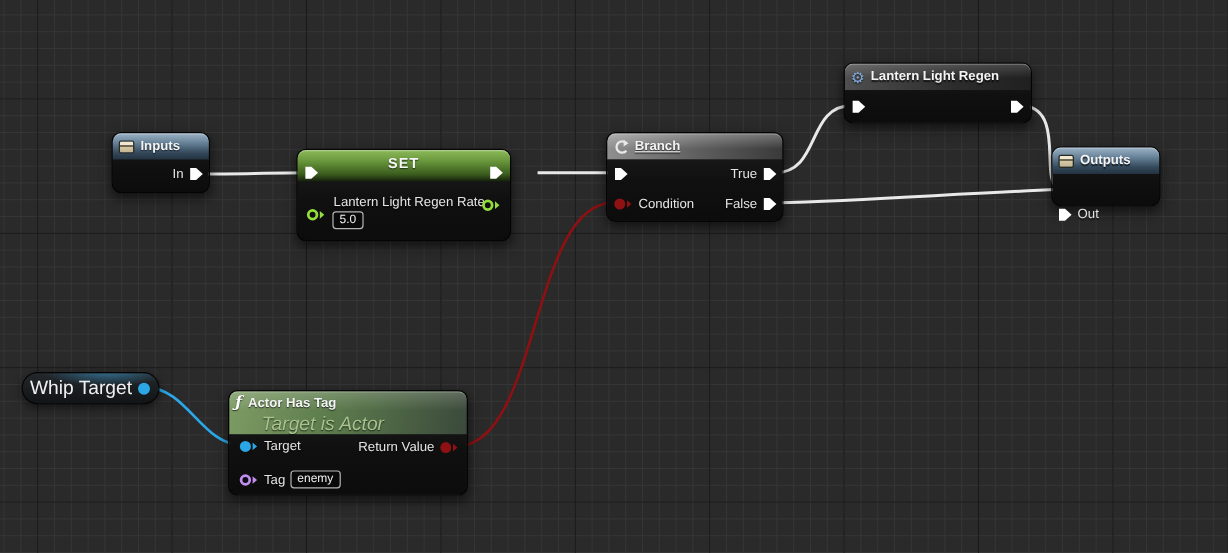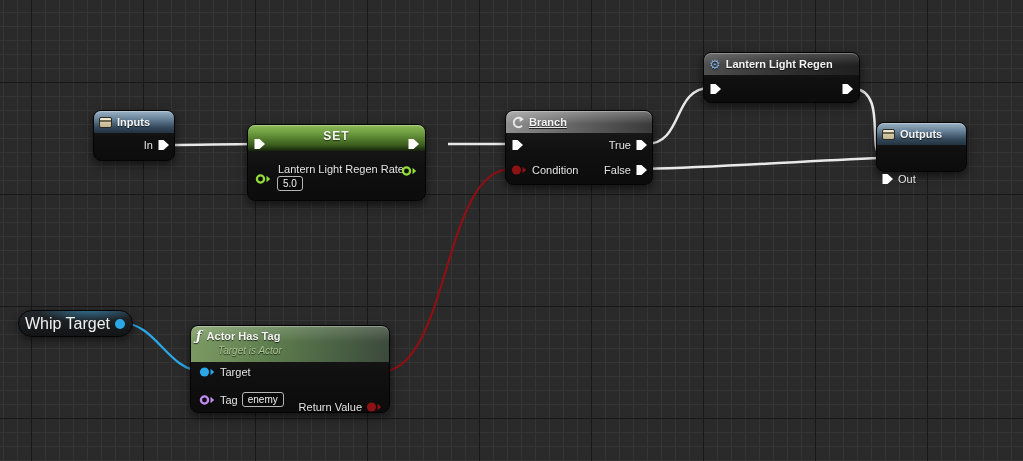--- a/index.html
+++ b/index.html
@@ -34,21 +34,21 @@
     background:linear-gradient(180deg,rgba(255,255,255,.18),rgba(255,255,255,0) 45%),linear-gradient(100deg,#7d9c64 0%,#5b7a4c 45%,#3b493b 100%);}
   .setband{
     position:absolute;left:0;top:0;right:0;height:26px;border-radius:7px 7px 0 0;
     background:linear-gradient(180deg,#8dbb5a 0%,#69973c 35%,#3a5c1d 78%,#16220c 100%);
     box-shadow:inset 0 1px 0 rgba(255,255,255,.3);
     text-align:center;font-weight:bold;font-size:12px;letter-spacing:1px;
     color:#f6f6f6;text-shadow:0 1px 1px rgba(0,0,0,.6);padding-top:4px;
   }
   .row{position:absolute;display:flex;align-items:center;gap:4px;white-space:nowrap;}
   .lbl{color:#e4e4e4;text-shadow:0 1px 1px rgba(0,0,0,.5);}
-  .sub{font-style:italic;font-weight:normal;font-size:10px;color:#a9c38f;width:100%;padding-left:22px;margin-top:-2px;}
+  .sub{font-style:italic;font-weight:normal;font-size:16px;color:#a9c38f;width:100%;padding-left:22px;margin-top:-2px;}
   .vbox{
     display:inline-block;border:1px solid #b5b5b5;border-radius:3px;
     background:rgba(8,8,8,.65);padding:0 5px;font-size:10px;line-height:13px;color:#f0f0f0;
   }
   .tunnel-icon{
     display:inline-block;width:13px;height:11px;border-radius:2px;
     background:linear-gradient(180deg,#f0e8cf 0%,#f0e8cf 27%,#6e6754 27%,#6e6754 46%,#d6c9a3 46%,#c4b astonishing 100%);
     background:linear-gradient(180deg,#f0e8cf 0%,#f0e8cf 27%,#6e6754 27%,#6e6754 46%,#d6c9a3 46%,#c2b592 100%);
     border:1px solid #2a2a24;
   }
@@ -198,21 +198,21 @@
       <span>Actor Has Tag</span>
       <span class="sub">Target is Actor</span>
     </div>
     <div class="row" style="left:8px;top:40px;">
       <svg width="17" height="12" viewBox="0 0 17 12">
         <circle cx="5.5" cy="6" r="4.6" fill="#2ba7e8"></circle>
         <path d="M11.5 2.8 L15.2 6 L11.5 9.2 Z" fill="#2ba7e8"></path>
       </svg>
       <span class="lbl">Target</span>
     </div>
-    <div class="row" style="right:6px;top:41px;margin-top:34px;">
+    <div class="row" style="right:6px;top:41px;">
       <span class="lbl">Return Value</span>
       <svg width="17" height="12" viewBox="0 0 17 12">
         <circle cx="5.5" cy="6" r="4.6" fill="#8e1113"></circle>
         <path d="M11.5 2.8 L15.2 6 L11.5 9.2 Z" fill="#8e1113"></path>
       </svg>
     </div>
     <div class="row" style="left:8px;top:66px;">
       <svg width="17" height="12" viewBox="0 0 17 12">
         <circle cx="5.5" cy="6" r="3.6" fill="none" stroke-width="2.3" stroke="#c08df0"></circle>
         <path d="M11.5 2.8 L15.2 6 L11.5 9.2 Z" fill="#c08df0"></path>

